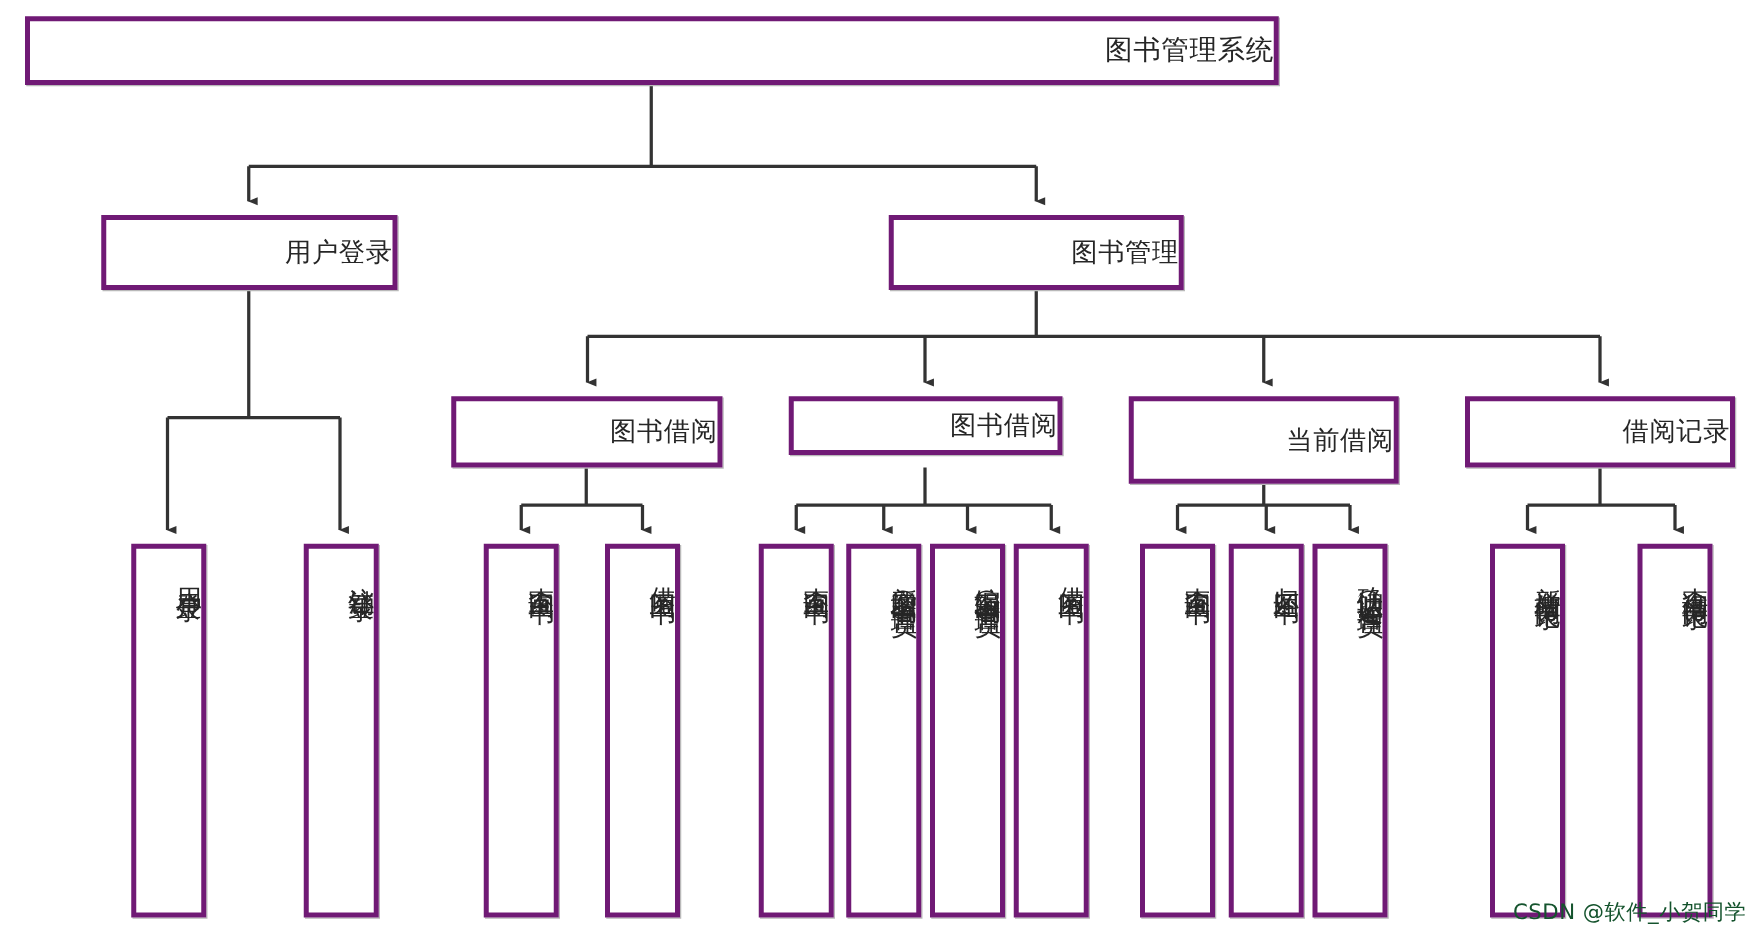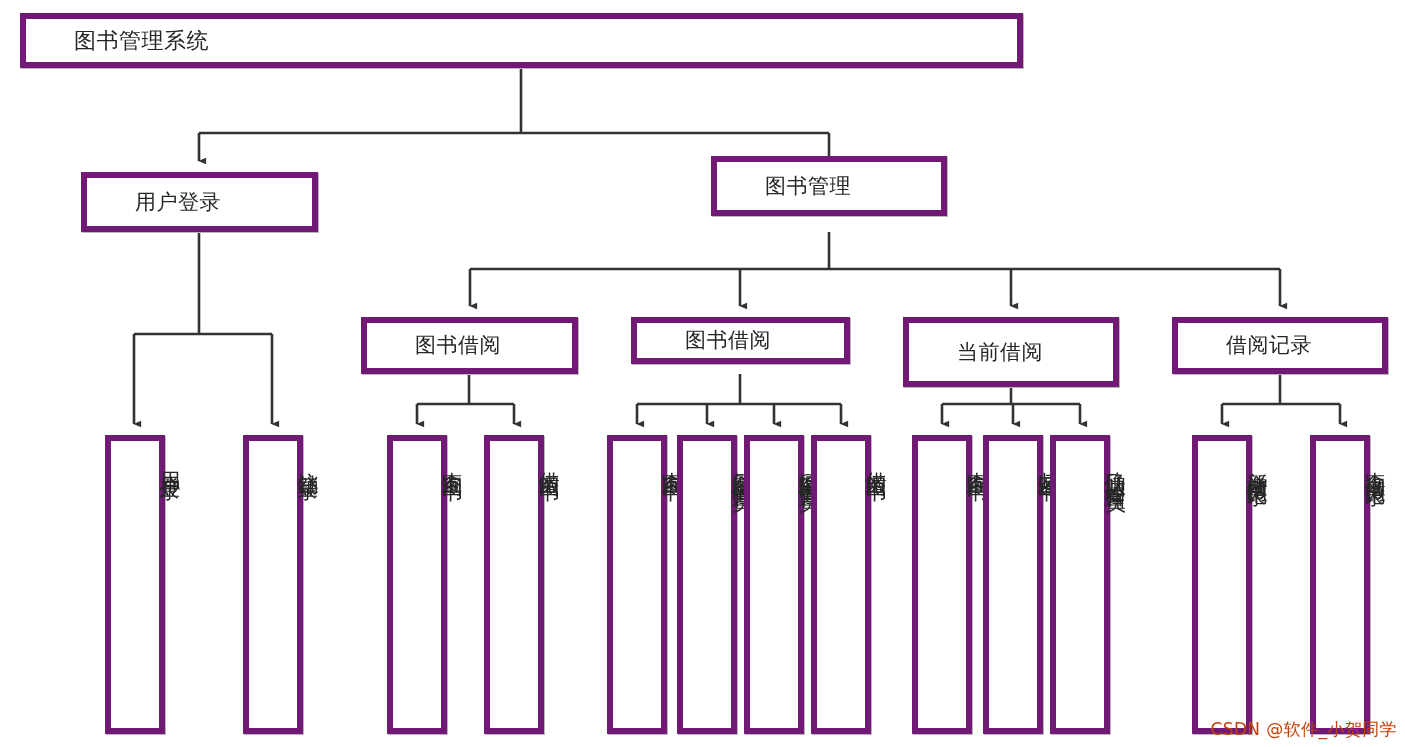--- a/index.html
+++ b/index.html
@@ -21,25 +21,25 @@
     left: 0;
     top: 0;
     width: 1405px;
     height: 747px;
     pointer-events: none;
   }
   .node {
     position: absolute;
     box-sizing: border-box;
     background: #ffffff;
-    border: 6px solid #701a75;
+    border: 4px solid #701a75;
     box-shadow: 1px 1px 0 0 #b9b9b9;
     display: flex;
     align-items: center;
-    justify-content: flex-start;
+    justify-content: flex-end;
     color: #262626;
     z-index: 2;
     padding-left: 48px;
   }
   .node-label {
     color: #262626;
     line-height: 1.18;
     letter-spacing: 0.5px;
     white-space: nowrap;
   }
@@ -58,21 +58,21 @@
     text-orientation: upright;
     font-size: 21px;
     letter-spacing: 3px;
     line-height: 1;
   }
   #watermark {
     position: absolute;
     right: 8px;
     bottom: 6px;
     font-size: 17px;
-    color: #c2410c;
+    color: #14532d;
     letter-spacing: 0.4px;
     white-space: nowrap;
     z-index: 5;
     font-family: "DejaVu Sans", "Liberation Sans", sans-serif;
   }
 </style>
 </head>
 <body>
 
 <div id="canvas">
@@ -120,21 +120,21 @@
       </g>
   </svg>
 
   <div id="nodes-layer">
       <div class="node root horiz" style="left: 20px; top: 13px; width: 1003px; height: 55px;">
         <span class="node-label">图书管理系统</span>
       </div>
       <div class="node level2 horiz" style="left: 81px; top: 172px; width: 237px; height: 60px;">
         <span class="node-label">用户登录</span>
       </div>
-      <div class="node level2 horiz" style="left: 711px; top: 156px; width: 236px; height: 60px;">
+      <div class="node level2 horiz" style="left: 711px; top: 172px; width: 236px; height: 60px;">
         <span class="node-label">图书管理</span>
       </div>
       <div class="node level3 horiz" style="left: 361px; top: 317px; width: 217px; height: 57px;">
         <span class="node-label">图书借阅</span>
       </div>
       <div class="node level3 horiz" style="left: 631px; top: 317px; width: 219px; height: 47px;">
         <span class="node-label">图书借阅</span>
       </div>
       <div class="node level3 horiz" style="left: 903px; top: 317px; width: 216px; height: 70px;">
         <span class="node-label">当前借阅</span>

